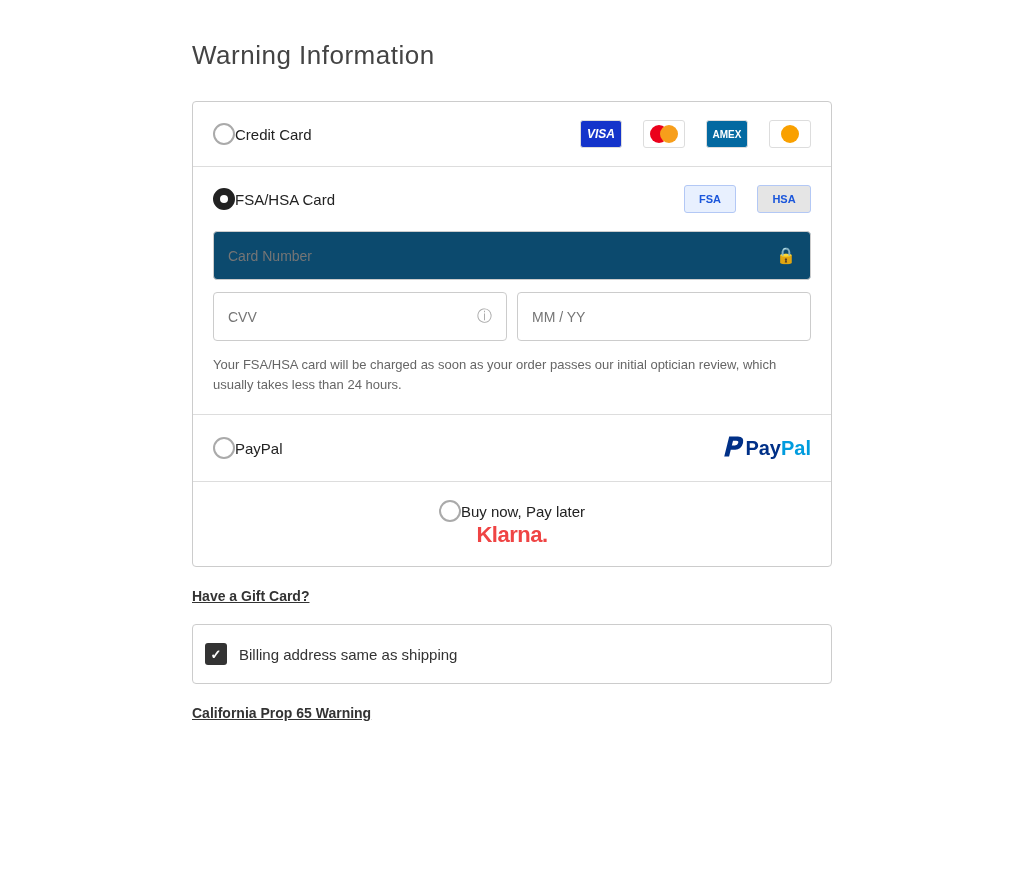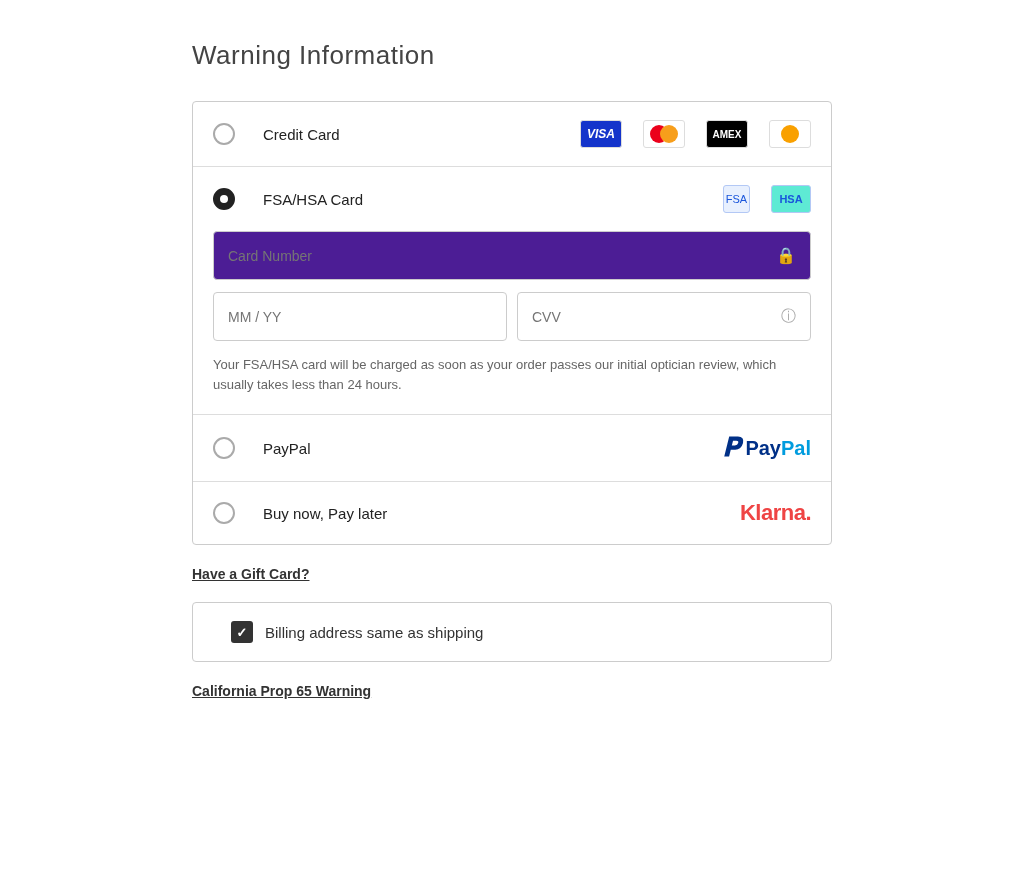--- a/index.html
+++ b/index.html
@@ -38,21 +38,21 @@
     }
     .payment-option:last-child {
       border-bottom: none;
     }
     .payment-option.selected {
       background: #fff;
     }
     .option-left {
       display: flex;
       align-items: center;
-      gap: 28px;
+      gap: 0;
     }
     .radio-circle {
       width: 22px;
       height: 22px;
       border-radius: 50%;
       border: 2px solid #aaa;
       display: flex;
       align-items: center;
       justify-content: center;
       flex-shrink: 0;
@@ -94,59 +94,59 @@
       color: #fff;
       font-style: italic;
       font-size: 12px;
       width: 42px;
     }
     .logo-mastercard {
       background: #fff;
       width: 42px;
     }
     .logo-amex {
-      background: #000000;
+      background: #0369a1;
       color: #fff;
       font-size: 10px;
       width: 42px;
     }
     .logo-discover {
       background: #fff;
       width: 42px;
     }
     .logo-fsa {
       background: #e8f0fe;
       color: #1a56db;
       font-size: 11px;
-      font-weight: 400;
-      width: 27px;
+      font-weight: 700;
+      width: 52px;
       border-color: #b3c8f5;
     }
     .logo-hsa {
-      background: #5eead4;
+      background: #e5e5e5;
       color: #1a56db;
       font-size: 11px;
       font-weight: 700;
-      width: 40px;
+      width: 54px;
       border-color: #b3c8f5;
     }
     .fsa-expanded {
       background: #fff;
       padding: 0 20px 20px 20px;
       border-bottom: 1px solid #ddd;
     }
     .card-input {
       border: 1px solid #ccc;
       border-radius: 4px;
       padding: 14px 14px;
       display: flex;
       align-items: center;
       justify-content: space-between;
       margin-bottom: 12px;
-      background: #4c1d95;
+      background: #0c4a6e;
     }
     .card-input input {
       border: none;
       outline: none;
       font-size: 14px;
       color: #999;
       width: 100%;
       background: transparent;
     }
     .lock-icon {
@@ -208,21 +208,21 @@
       margin-bottom: 20px;
       font-size: 14px;
       font-weight: 600;
       color: #333;
       text-decoration: underline;
       cursor: pointer;
     }
     .billing-box {
       border: 1px solid #ccc;
       border-radius: 4px;
-      padding: 18px 38px;
+      padding: 18px 12px;
       display: flex;
       align-items: center;
       gap: 12px;
       margin-bottom: 20px;
     }
     .checkbox-checked {
       width: 22px;
       height: 22px;
       background: #333;
       border-radius: 3px;
@@ -313,44 +313,44 @@
       </div>
     </div>
 
     <div class="fsa-expanded">
       <div class="card-input">
         <input type="text" placeholder="Card Number" style="">
         <span class="lock-icon">🔒</span>
       </div>
       <div class="card-inputs-row">
         <div class="card-input-half">
-          <input type="text" placeholder="MM / YY" style="">
+          <input type="text" placeholder="CVV" style="">
+          <span class="cvv-help">ⓘ</span>
         </div>
         <div class="card-input-half">
-          <input type="text" placeholder="CVV" style="">
-          <span class="cvv-help">ⓘ</span>
+          <input type="text" placeholder="MM / YY" style="">
         </div>
       </div>
       <p class="fsa-note">Your FSA/HSA card will be charged as soon as your order passes our initial optician review, which usually takes less than 24 hours.</p>
     </div>
 
     <div class="payment-option">
       <div class="option-left">
         <div class="radio-circle"></div>
         <span class="option-label">PayPal</span>
       </div>
       <div class="paypal-logo">
         <span class="paypal-p" style="font-family:serif; font-style:italic; font-size:26px; color:#003087;">𝐏</span>
         <span style="font-size:20px; font-weight:700;">
           <span style="color:#003087;">Pay</span><span style="color:#009cde;margin-top:28px;">Pal</span>
         </span>
       </div>
     </div>
 
-    <div class="payment-option" style="border-bottom: none;">
+    <div class="payment-option" style="border-bottom: none; flex-direction: column;">
       <div class="option-left">
         <div class="radio-circle"></div>
         <span class="option-label">Buy now, Pay later</span>
       </div>
       <div class="klarna-logo">
         <span>Klarna.</span>
       </div>
     </div>
 
   </div>

